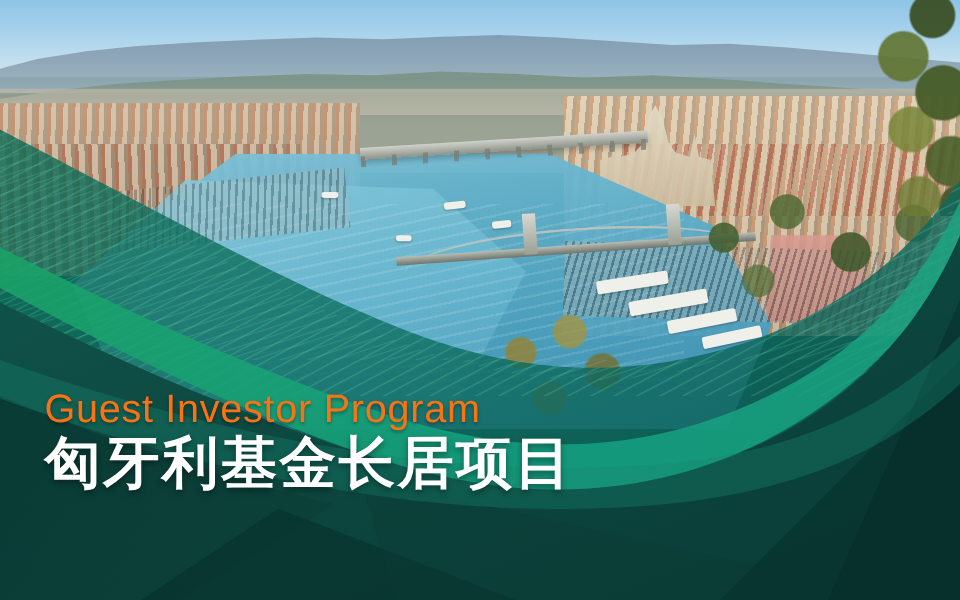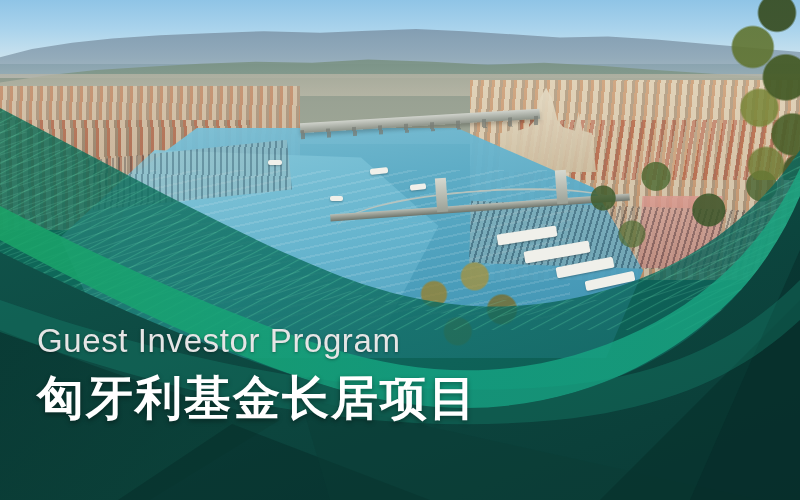--- a/index.html
+++ b/index.html
@@ -177,28 +177,28 @@
   .wave-layer{position:absolute;inset:0;}
   .wave-layer svg{position:absolute;inset:0;width:800px;height:500px;display:block;}
 
   
   .title-block{
     position:absolute;left:37px;top:322px;
   }
   .title-en{
     font-size:33px;
     font-weight:400;
-    color:#e5e5e5;
+    color:#f97316;
     letter-spacing:.6px;
     line-height:1.15;
     white-space:nowrap;
     text-shadow:0 1px 3px rgba(0,0,0,.35);
   }
   .title-cn{
-    margin-top:12px;
+    margin-top:0;
     font-size:47px;
     font-weight:700;
     color:#ffffff;
     letter-spacing:2px;
     line-height:1.12;
     white-space:nowrap;
     text-shadow:0 2px 5px rgba(0,0,0,.4);
   }
 
   

